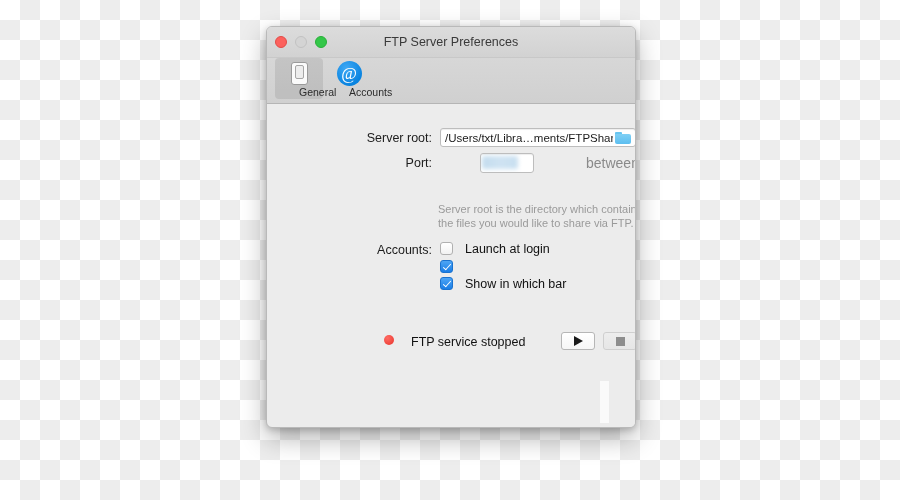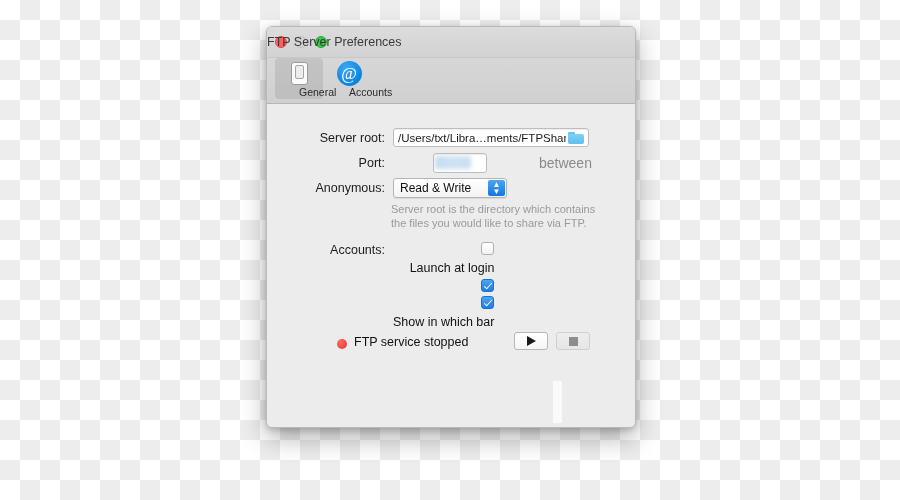--- a/index.html
+++ b/index.html
@@ -58,20 +58,21 @@
     box-sizing: border-box;
   }
   .light.red    { background: #fc615d; border: 1px solid #e24b47; }
   .light.yellow { background: #d4d4d4; border: 1px solid #c2c2c2; }
   .light.green  { background: #34c749; border: 1px solid #28b038; }
 
   .win-title {
     position: absolute;
     left: 0; right: 0; top: 0;
     line-height: 30px;
+    text-align: center;
     font-size: 12.5px;
     color: #3a3a3a;
     font-weight: 400;
   }
 
   
   .toolbar {
     position: relative;
     height: 45px;
     background: linear-gradient(#d7d7d7, #d0d0d0);
@@ -134,20 +135,21 @@
     line-height: 25px;
     text-align: center;
     font-family: "Liberation Serif", serif;
   }
 
   
   .content {
     position: relative;
     height: 323px;
     background: #ececec;
+    margin-left: 47px;
   }
 
   .form-row {
     position: absolute;
     display: flex;
     align-items: center;
   }
   .lbl {
     width: 90px;
     text-align: right;
@@ -285,23 +287,22 @@
   #row-options {
     position: absolute;
     left: 28px;
     top: 138px;
     display: flex;
   }
   #row-options .lbl { padding-top: 1px; }
   .checks { display: flex; flex-direction: column; gap: 4px; }
   .check-row {
     display: flex;
-    align-items: flex-end;
-    gap: 6px;
-    flex-direction: column;
+    align-items: flex-start;
+    gap: 12px;
   }
   .box {
     width: 13px;
     height: 13px;
     border-radius: 3px;
     border: 1px solid #b0b0b0;
     background: linear-gradient(#ffffff, #f2f2f2);
     box-sizing: border-box;
     position: relative;
     flex: 0 0 auto;
@@ -324,22 +325,22 @@
     color: #111;
     white-space: nowrap;
   }
 
   
   #status-row {
     position: absolute;
     left: 70px;
     top: 231px;
     display: flex;
-    align-items: flex-end;
-    gap: 7px;
+    align-items: flex-start;
+    gap: 17px;
   }
   .status-dot {
     width: 10px;
     height: 10px;
     border-radius: 50%;
     background: radial-gradient(circle at 35% 30%, #ff6b63, #e8332b);
   }
   .status-text {
     font-size: 12.5px;
     color: #111;
@@ -434,27 +435,20 @@
         <div class="port-field">
           <span class="redact"></span>
         </div>
         <span class="between-txt">between</span>
         <span class="redact-range">
           <span class="redact r1"></span>
           <span class="redact r2"></span>
         </span>
       </div>
 
-      <div class="form-row" id="row-anon">
-        <div class="lbl">Anonymous:</div>
-        <div class="popup">
-          <span class="popup-text">Read &amp; Write</span>
-          <span class="popup-arrows">▲<br>▼</span>
-        </div>
-      </div>
 
       <div id="help">Server root is the directory which contains the files you would like to share via FTP.</div>
 
       <div id="row-options">
         <div class="lbl">Accounts:</div>
         <div class="checks">
           <label class="check-row">
             <span class="box"></span>
             <span class="check-label">Launch at login</span>
           </label>

